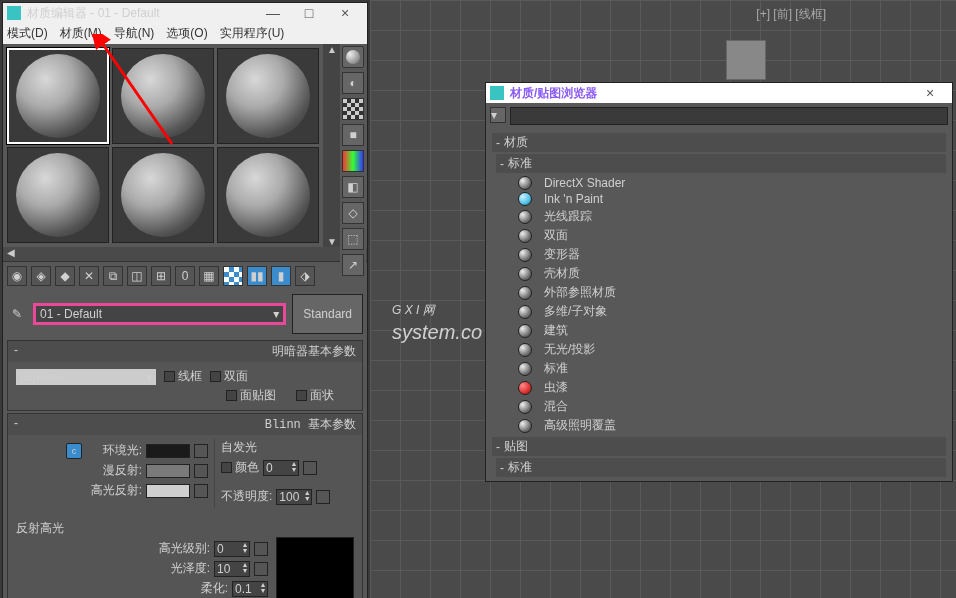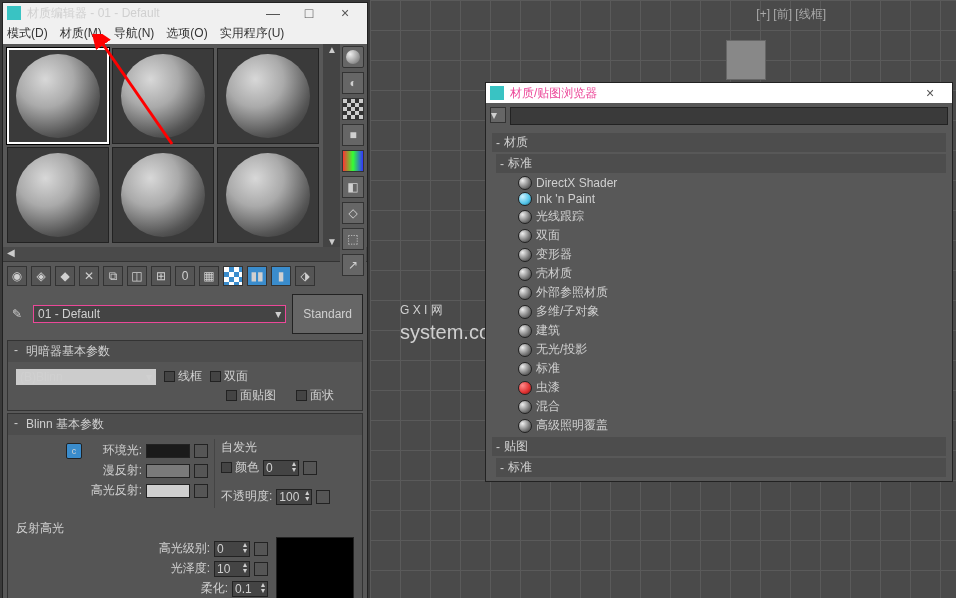--- a/index.html
+++ b/index.html
@@ -6,21 +6,21 @@
 body { background: #3a3a3a; width: 956px; height: 598px; overflow: hidden; position: relative; }
 
 
 .viewport { position: absolute; left: 370px; top: 0; right: 0; bottom: 0; background: #4a4a4a;
   background-image: linear-gradient(#5a5a5a 1px, transparent 1px), linear-gradient(90deg, #5a5a5a 1px, transparent 1px);
   background-size: 30px 30px; }
 .viewport-label { position: absolute; top: 6px; right: 130px; color: #aaa; }
 .viewport-cube { position: absolute; top: 40px; right: 190px; width: 40px; height: 40px; background: #888; border: 1px solid #666; }
 
 
-.watermark { position: absolute; left: 400px; top: 260px; font-size: 60px; font-family: Georgia, serif; color: rgba(200,200,200,0.6); pointer-events: none; z-index: 5; }
+.watermark { position: absolute; left: 392px; top: 260px; font-size: 60px; font-family: Georgia, serif; color: rgba(200,200,200,0.6); font-style: italic; pointer-events: none; z-index: 5; }
 .watermark small { font-size: 20px; display: block; margin-top: -8px; }
 
 
 .mat-editor { position: absolute; left: 2px; top: 2px; width: 366px; background: #585858; border: 1px solid #222; z-index: 10; }
 .titlebar { height: 20px; background: #f0f0f0; display: flex; align-items: center; padding: 0 4px; color: #555; }
 .titlebar .logo { width: 14px; height: 14px; background: #39c3c3; margin-right: 6px; }
 .titlebar .spacer { flex: 1; }
 .titlebar .winbtn { width: 36px; text-align: center; color: #555; font-size: 14px; }
 
 .menubar { display: flex; background: #f0f0f0; padding: 2px 4px; gap: 12px; color: #333; }
@@ -41,27 +41,27 @@
 .sidetools .tool.sphere-ico::after { content:''; width:14px; height:14px; border-radius:50%; background: radial-gradient(circle at 30% 30%, #eee, #666); }
 .sidetools .checker { background-image: linear-gradient(45deg,#333 25%,transparent 25%,transparent 75%,#333 75%),linear-gradient(45deg,#333 25%,#ccc 25%,#ccc 75%,#333 75%); background-size:8px 8px; background-position:0 0,4px 4px; }
 
 .toolbar { display: flex; padding: 4px; gap: 4px; background: #585858; border-top: 1px solid #333; }
 .tool-btn { width: 20px; height: 20px; background: #555; border: 1px solid #333; display: inline-flex; align-items: center; justify-content: center; }
 .tool-btn.active { background: #3a8ccc; }
 .tool-btn.check { background-image: linear-gradient(45deg,#3a8ccc 25%,transparent 25%,transparent 75%,#3a8ccc 75%),linear-gradient(45deg,#3a8ccc 25%,#fff 25%,#fff 75%,#3a8ccc 75%); background-size:10px 10px; background-position:0 0,5px 5px; }
 
 .name-row { display: flex; align-items: center; padding: 4px; gap: 6px; }
 .eyedrop { width: 20px; height: 20px; display: flex; align-items: center; justify-content: center; }
-.name-select { flex: 1; background: #444; border: 1px solid #ec4899; padding: 1px 4px; display: flex; justify-content: space-between; }
+.name-select { flex: 1; background: #444; border: 3px solid #ec4899; padding: 1px 4px; display: flex; justify-content: space-between; }
 .std-btn { background: #666; border: 1px solid #222; padding: 12px 10px; }
 
 .rollout { margin: 2px 4px; background: #555; border: 1px solid #333; }
 .rollout-head { background: #4d4d4d; padding: 2px 6px; display: flex; }
 .rollout-head .dash { margin-right: 8px; }
-.rollout-title { flex: 1; text-align: left; }
+.rollout-title { flex: 1; text-align: right; font-family: Liberation Mono, monospace; }
 .rollout-body { padding: 4px 8px; }
 
 .row { display: flex; align-items: center; gap: 8px; margin: 2px 0; }
 .dropdown { background: #ccc; color: #000; padding: 1px 4px; flex: 1; display: flex; justify-content: space-between; }
 .checkbox { width: 11px; height: 11px; border: 1px solid #222; background: #444; display: inline-block; margin-right: 3px; }
 .chk-label { display: flex; align-items: center; }
 
 .blinn-body { display: flex; gap: 6px; }
 .blinn-left { flex: 1; }
 .blinn-right { width: 140px; border-left: 1px solid #444; padding-left: 6px; }
@@ -76,30 +76,30 @@
 .tiny-btn { width: 14px; height: 14px; background: #555; border: 1px solid #222; }
 .lock-icon { width: 16px; height: 16px; background: #3a8ccc; border: 1px solid #222; border-radius: 2px; display: flex; align-items: center; justify-content: center; font-size: 9px; }
 
 .specular-area { display: flex; gap: 8px; }
 .spec-params { flex: 1; }
 .spec-preview { width: 78px; height: 62px; background: #000; border: 1px solid #222; }
 
 
 .browser { position: absolute; left: 485px; top: 82px; width: 468px; background: #585858; border: 1px solid #222; z-index: 20; }
 .browser .titlebar { background: #fff; }
-.browser .titlebar .title { color: #ec4899; }
+.browser .titlebar .title { color: #8b5cf6; font-weight: bold; }
 .search-row { padding: 4px; display: flex; gap: 4px; }
 .search-opt { width: 16px; height: 16px; background: #666; border: 1px solid #333; }
 .search-box { flex: 1; background: #3a3a3a; border: 1px solid #222; height: 18px; }
 
 .tree { padding: 2px 6px; max-height: 480px; }
 .tree-group { margin-left: 4px; }
 .tree-head { background: #4d4d4d; padding: 1px 4px; margin: 2px 0; display: flex; align-items: center; }
 .tree-head .toggle { margin-right: 4px; }
-.tree-item { display: flex; align-items: center; padding: 1px 2px 1px 18px; gap: 4px; }
+.tree-item { display: flex; align-items: center; padding: 1px 2px 1px 18px; gap: 12px; }
 .mat-ico { width: 14px; height: 14px; border-radius: 50%; background: radial-gradient(circle at 30% 30%, #eee, #777 60%, #333); border: 1px solid #222; flex-shrink: 0; }
 .mat-ico.blue { background: radial-gradient(circle at 30% 30%, #cdf2ff, #4fc3e8 60%, #1a5a70); }
 .mat-ico.red { background: radial-gradient(circle at 30% 30%, #ff8a8a, #e03030 60%, #701a1a); }
 .map-ico { width: 14px; height: 14px; background: #555; border: 1px solid #333; flex-shrink: 0; }
 .map-ico.checker { background-image: linear-gradient(45deg,#222 25%,transparent 25%,transparent 75%,#222 75%),linear-gradient(45deg,#222 25%,#ccc 25%,#ccc 75%,#222 75%); background-size:7px 7px; background-position:0 0,3.5px 3.5px; }
 
 .red-arrow { position: absolute; left: 92px; top: 34px; z-index: 50; pointer-events: none; }
 </style>
 </head>
 <body>

